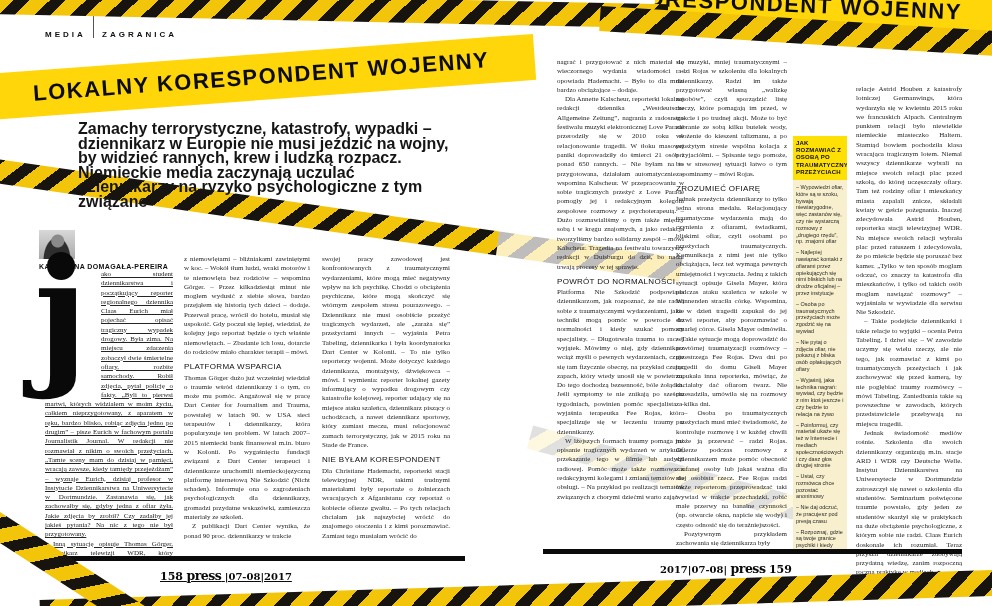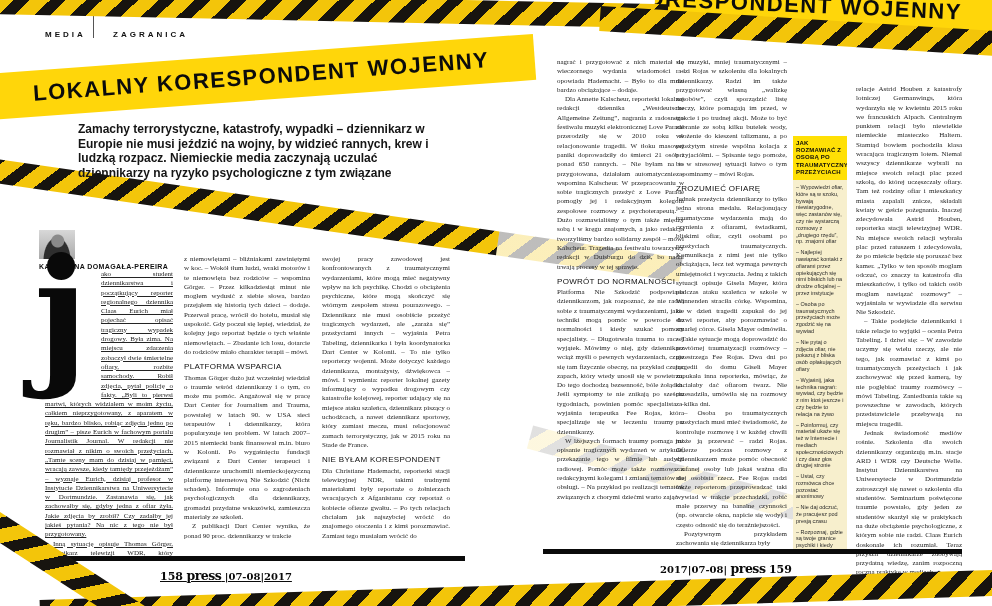--- a/index.html
+++ b/index.html
@@ -26,25 +26,25 @@
   }
   #title-banner span{font-weight:bold;font-size:22px;letter-spacing:1.5px;color:#0c0c0c;white-space:nowrap;}
   #ghost-banner{
     position:absolute;left:655px;top:-24px;width:420px;height:46px;background:#ffd60a;
     transform:rotate(2.5deg);transform-origin:left center;z-index:3;overflow:hidden;
     display:flex;align-items:center;
   }
   #ghost-banner span{font-weight:bold;font-size:22px;letter-spacing:1.5px;color:#0c0c0c;white-space:nowrap;margin-left:-150px;}
   
   #kicker{position:absolute;left:45px;top:30px;z-index:4;font-size:8px;font-weight:bold;letter-spacing:3px;color:#111;}
-  #kicker .zagranica{position:absolute;left:68px;top:0;}
+  #kicker .zagranica{position:absolute;left:57px;top:0;}
   #kicker-divider{position:absolute;left:93px;top:8px;width:1px;height:30px;background:#555;z-index:4;}
   
   #lead{position:absolute;left:78px;top:122px;width:372px;z-index:2;
-    font-size:12px;line-height:14.5px;font-weight:bold;color:#151515;}
+    font-size:16px;line-height:14.5px;font-weight:bold;color:#151515;}
   
   #author-photo{position:absolute;left:39px;top:230px;width:36px;height:29px;z-index:2;
     background:
       radial-gradient(circle at 52% 38%, #8a8a8a 0 6px, rgba(0,0,0,0) 7px),
       radial-gradient(ellipse at 50% 105%, #2e2e2e 0 13px, rgba(0,0,0,0) 14px),
       linear-gradient(#d8d8d8,#a9a9a9);}
   #author-name{position:absolute;left:39px;top:263px;z-index:2;font-size:7px;font-weight:bold;letter-spacing:.4px;color:#111;}
   
   .col{position:absolute;z-index:2;overflow:hidden;text-align:justify;
     font-family:"Liberation Serif",serif;font-size:7px;line-height:9.3px;color:#242424;}

